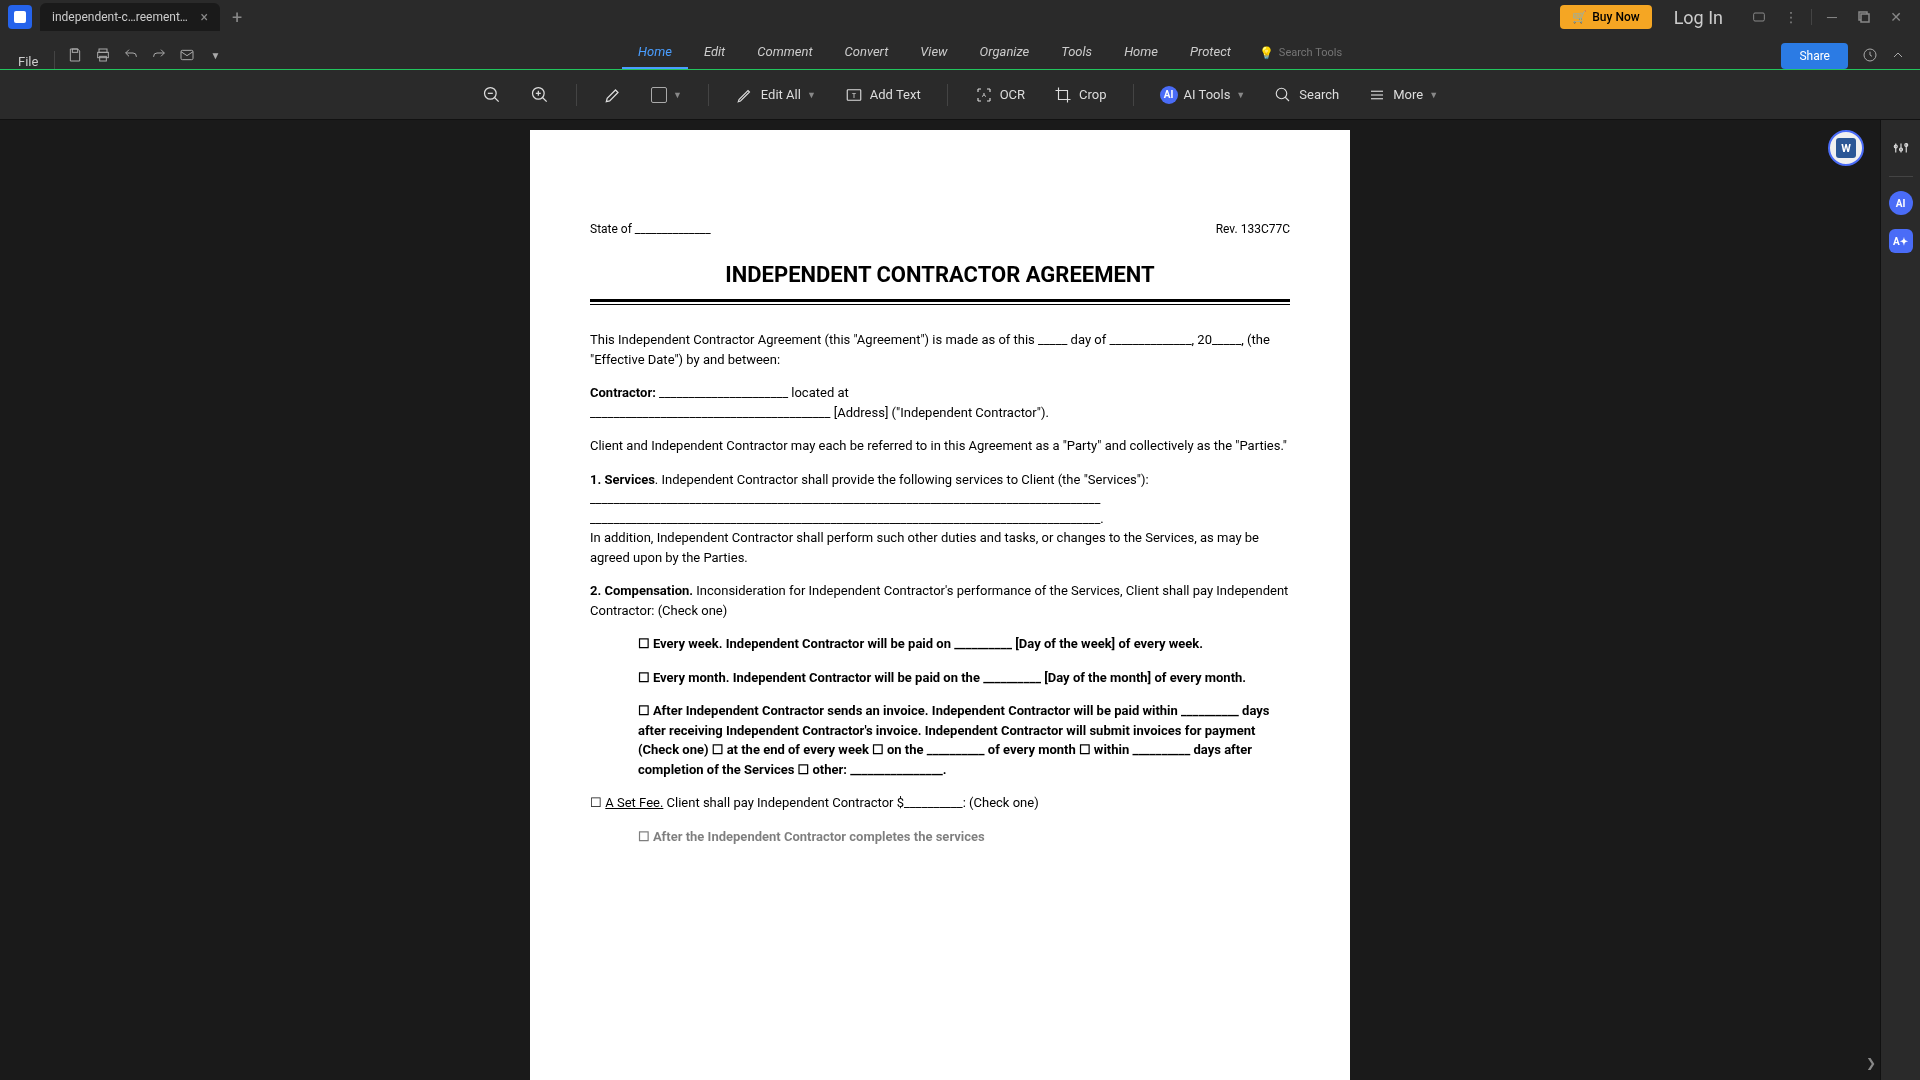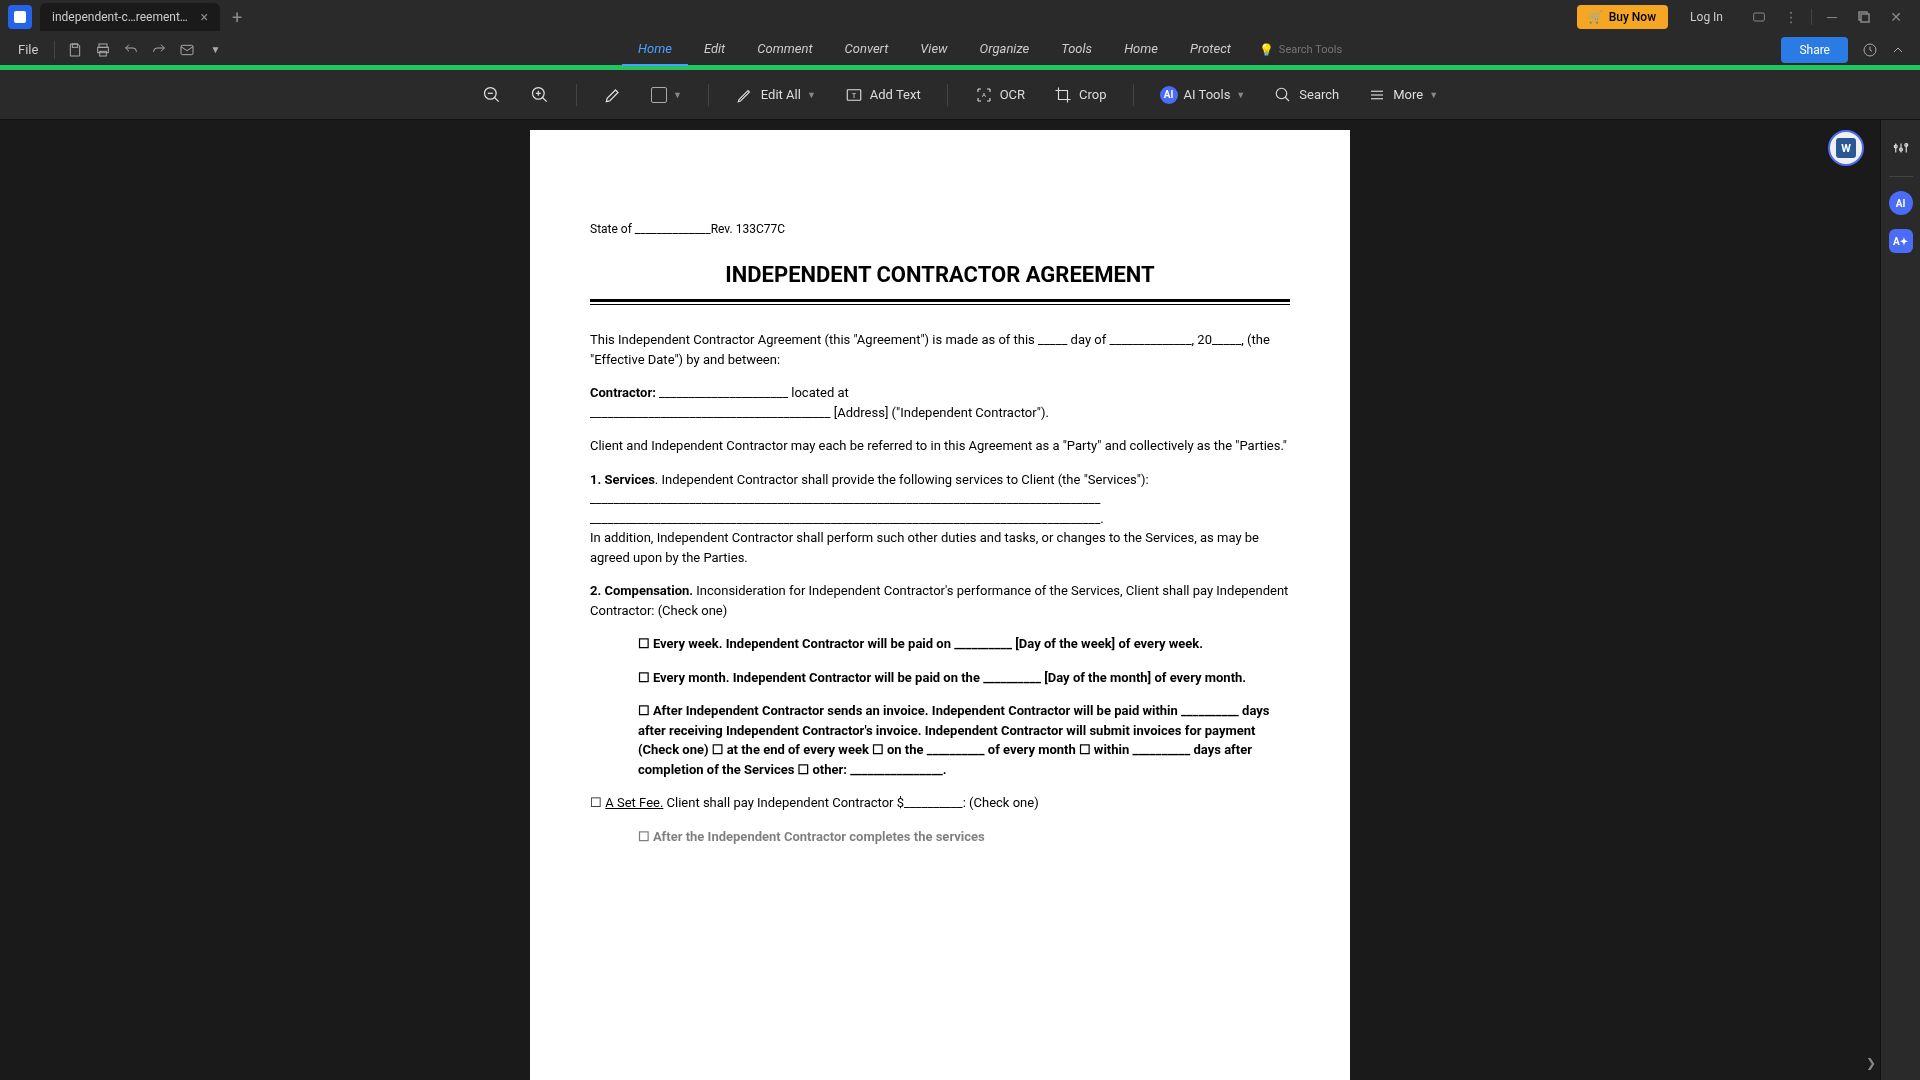--- a/index.html
+++ b/index.html
@@ -8,26 +8,26 @@
 
 .title-bar { height: 34px; background: #2a2a2a; display: flex; align-items: center; padding: 0 8px; }
 .app-icon { width: 24px; height: 24px; background: #2563eb; border-radius: 4px; display: flex; align-items: center; justify-content: center; margin-right: 8px; }
 .app-icon-inner { width: 12px; height: 12px; background: white; border-radius: 2px; }
 .tab { display: flex; align-items: center; height: 28px; padding: 0 12px; background: #1a1a1a; border-radius: 6px 6px 0 0; margin-right: 4px; font-size: 12px; color: #ccc; max-width: 180px; }
 .tab-title { white-space: nowrap; overflow: hidden; text-overflow: ellipsis; }
 .tab-close { margin-left: 10px; font-size: 14px; color: #888; cursor: pointer; }
 .tab-add { font-size: 18px; color: #888; padding: 0 8px; cursor: pointer; }
 .title-spacer { flex: 1; }
 .buy-now { background: #f5a623; color: #000; font-size: 12px; font-weight: 500; padding: 5px 12px; border-radius: 4px; display: flex; align-items: center; gap: 5px; cursor: pointer; margin-right: 10px; }
-.login { color: #ccc; font-size: 12px; padding: 5px 12px; cursor: pointer; margin-right: 8px; }
+.login { color: #ccc; font-size: 18px; padding: 5px 12px; cursor: pointer; margin-right: 8px; }
 .title-icon { width: 32px; height: 32px; display:flex; align-items:center; justify-content:center; color:#888; cursor:pointer; font-size:14px;}
 .title-sep { width:1px; height:16px; background:#444; margin: 0 4px;}
 
 
-.menu-bar { height: 36px; background: #2a2a2a; display: flex; align-items: center; padding: 0 8px; border-bottom: 5px solid #22c55e; }
+.menu-bar { height: 36px; background: #2a2a2a; display: flex; align-items: flex-end; padding: 0 8px; border-bottom: 1px solid #22c55e; }
 .file-menu { color: #ccc; font-size: 13px; padding: 0 10px; cursor: pointer; }
 .menu-sep { width:1px; height:18px; background:#444; margin: 0 6px;}
 .qa-icon { width: 28px; height: 28px; display:flex; align-items:center; justify-content:center; color:#aaa; cursor:pointer;}
 .nav-tabs { display:flex; margin-left: auto; margin-right: auto;}
 .nav-tab { font-size: 13px; color: #ccc; padding: 8px 16px; cursor:pointer; border-bottom: 2px solid transparent; font-style: italic; }
 .nav-tab.active { color: #4a9eff; border-bottom-color: #4a9eff; }
 .search-tools { display:flex; align-items:center; color:#888; font-size:12px; gap:5px; padding: 0 12px;}
 .search-tools input { background: transparent; border:none; color:#ccc; font-size:11px; outline:none; width:90px;}
 .share-btn { background: #2b7be4; color: white; font-size: 12px; padding: 6px 18px; border-radius: 4px; cursor: pointer; margin: 0 8px; }
 
@@ -37,21 +37,21 @@
 .tool-sep { width:1px; height:22px; background:#444; margin: 0 6px;}
 .tool-icon { width:20px; height:20px; display:flex; align-items:center; justify-content:center;}
 .ai-badge { width:18px; height:18px; background:#4a6cf7; border-radius:50%; display:flex; align-items:center; justify-content:center; font-size:10px; font-weight:bold; color:white;}
 .shape-box { width:16px; height:16px; border: 1.5px solid #aaa; border-radius:2px;}
 .chevron { font-size:9px; color:#888;}
 
 
 .content-area { flex:1; display:flex; background:#1a1a1a; overflow:hidden;}
 .doc-viewport { flex:1; display:flex; justify-content:center; overflow:auto; padding-top:10px;}
 .page { width: 820px; min-height: 1060px; background: white; color: black; padding: 90px 60px; font-family: Arial, sans-serif; font-size: 13px; line-height: 1.5;}
-.page-header { display:flex; font-size:12px;}
+.page-header { display:flex; justify-content:space-between; font-size:12px;}
 .doc-title { text-align:center; font-size:22px; font-weight:bold; margin-top:20px;}
 .hr-double { border-top: 3px solid black; border-bottom: 1px solid black; height: 6px; margin: 8px 0 25px 0;}
 .page p { margin: 0 0 14px 0;}
 .page .indent { margin-left: 48px; font-weight: bold;}
 .u { text-decoration: underline;}
 .cb { font-family: "Segoe UI Symbol", sans-serif;}
 
 
 .right-sidebar { width: 40px; background:#2a2a2a; display:flex; flex-direction:column; align-items:center; padding-top:14px; gap:14px; border-left:1px solid #111;}
 .side-icon { width:28px; height:28px; display:flex; align-items:center; justify-content:center; cursor:pointer;}

